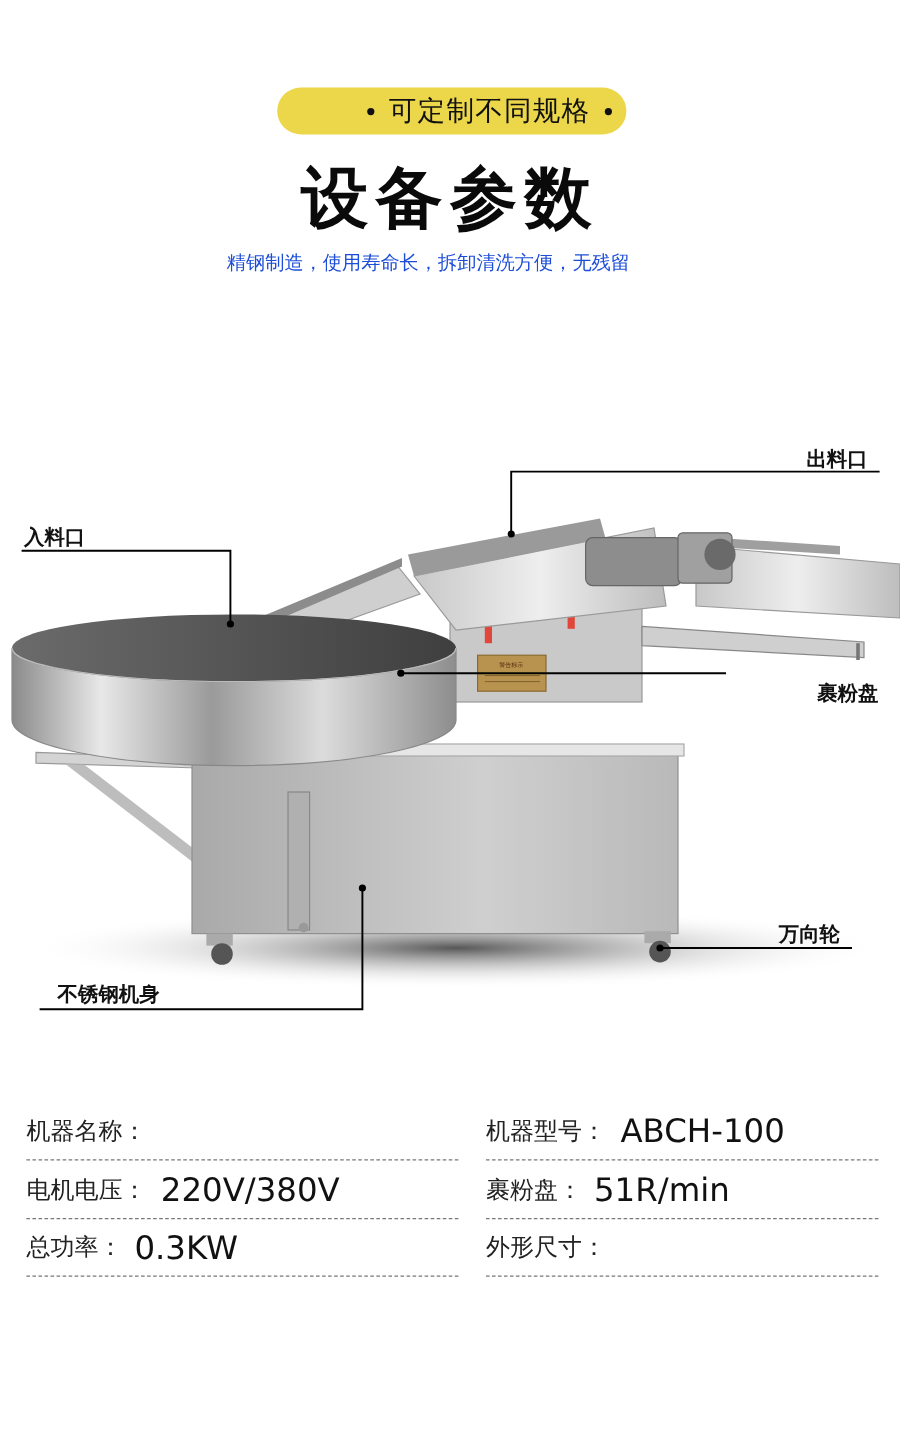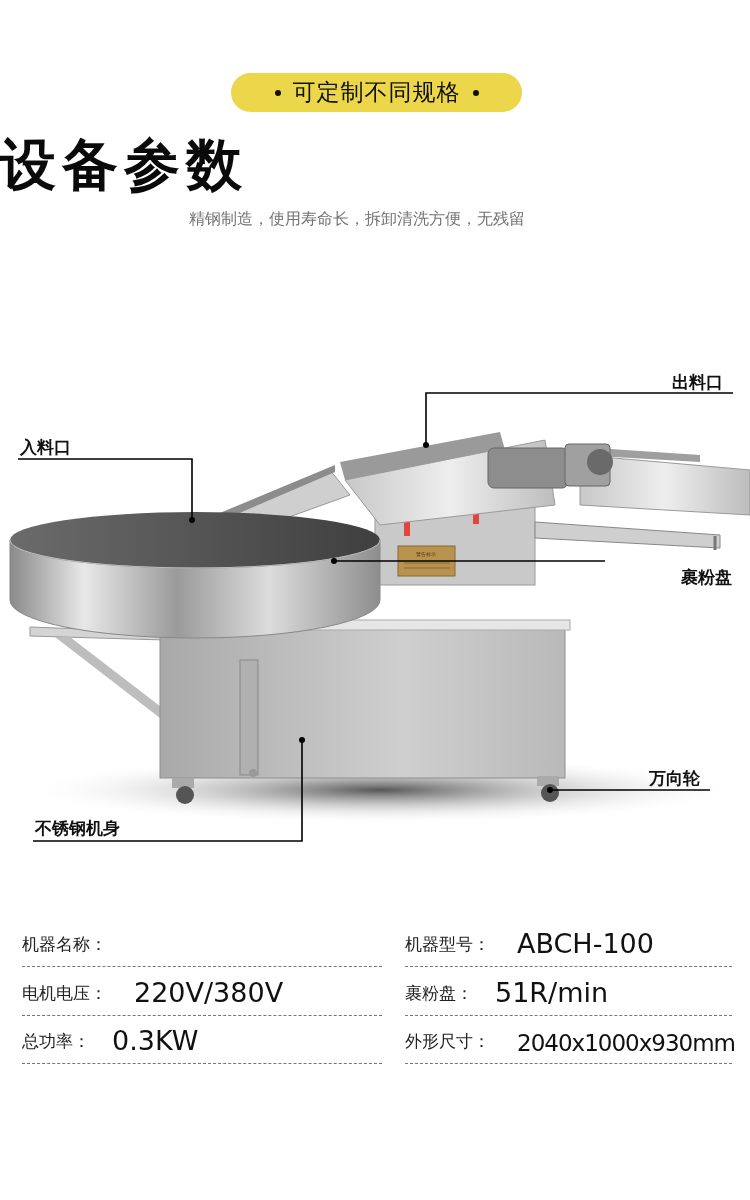--- a/index.html
+++ b/index.html
@@ -1,39 +1,39 @@
 <!DOCTYPE html>
 <html><head>
 <meta charset="utf-8">
 <style>
   html, body { margin: 0; padding: 0; background: #ffffff; }
   body { width: 750px; height: 1200px; position: relative; overflow: hidden;
          font-family: "DejaVu Sans", "Liberation Sans", sans-serif; color: #111; }
 
   .pill { position: absolute; left: 231px; top: 73px; width: 291px; height: 39px;
           background: #ecd64a; border-radius: 20px; display: flex; align-items: center;
-          justify-content: center; font-size: 23px; font-weight: 500; color: #111; letter-spacing: 1px; }
+          justify-content: flex-end; font-size: 23px; font-weight: 500; color: #111; letter-spacing: 1px; }
   .pill .dot { display: inline-block; width: 6px; height: 6px; background: #111; border-radius: 50%; margin: 0 12px; }
 
-  .title { position: absolute; left: 0; width: 750px; top: 128px; 
+  .title { position: absolute; left: 0; width: 750px; top: 128px; text-align: center;
            font-size: 56px; font-weight: 900; letter-spacing: 6px; color: #0a0a0a; }
   .subtitle { position: absolute; left: 0; width: 714px; top: 209px; text-align: center;
-              font-size: 16px; color: #737373; }
+              font-size: 16px; color: #1d4ed8; }
 
   .diagram { position: absolute; left: 0; top: 330px; width: 750px; height: 540px; }
   .diagram svg { position: absolute; left: 0; top: 0; }
 
   .callout { position: absolute; font-size: 17px; font-weight: 700; color: #111; }
 
   .specs { position: absolute; left: 22px; top: 915px; width: 706px; }
   .spec-col { position: absolute; top: 0; }
   .spec-col.left { left: 0; width: 360px; }
   .spec-col.right { left: 383px; width: 327px; }
   .spec-row { height: 48.5px; position: relative; border-bottom: 1.5px dashed #777; box-sizing: border-box; }
-  .spec-row .label { position: absolute; left: 0; bottom: 10px; font-size: 17px; color: #222; }
+  .spec-row .label { position: absolute; left: 0; bottom: 10px; font-size: 20px; color: #222; }
   .spec-row .value { position: absolute; bottom: 7px; font-size: 27px; color: #111; }
 </style>
 </head>
 <body>
 
 <div class="pill">
   <span class="dot"></span>
   <span>可定制不同规格</span>
   <span class="dot"></span>
 </div>
@@ -130,21 +130,21 @@
       <circle cx="334" cy="561" r="3"></circle>
       <circle cx="550" cy="790" r="3"></circle>
       <circle cx="302" cy="740" r="3"></circle>
     </g>
   </svg>
 
   <div class="callout" style="left:20px; top:106px;">入料口</div>
   <div class="callout" style="left:672px; top:41px;">出料口</div>
   <div class="callout" style="left:681px; top:236px;">裹粉盘</div>
   <div class="callout" style="left:649px; top:437px;">万向轮</div>
-  <div class="callout" style="left:35px; top:487px;">不锈钢机身</div>
+  <div class="callout" style="left:48px; top:487px;">不锈钢机身</div>
 </div>
 
 <div class="specs">
   <div class="spec-col left">
     <div class="spec-row" style="height:52px;">
       <span class="label">机器名称：</span>
     </div>
     <div class="spec-row">
       <span class="label">电机电压：</span>
       <span class="value" style="left:112px;margin-top:12px;">220V/380V</span>
@@ -158,16 +158,15 @@
     <div class="spec-row" style="height:52px;text-align:right;">
       <span class="label">机器型号：</span>
       <span class="value" style="left:112px;">ABCH-100</span>
     </div>
     <div class="spec-row">
       <span class="label">裹粉盘：</span>
       <span class="value" style="left:90px;">51R/min</span>
     </div>
     <div class="spec-row">
       <span class="label">外形尺寸：</span>
-      <span class="value" style="left:112px; font-size:23px; letter-spacing:-1px;">2040x1000x930mm</span>
     </div>
   </div>
 </div>
 
 </body></html>

